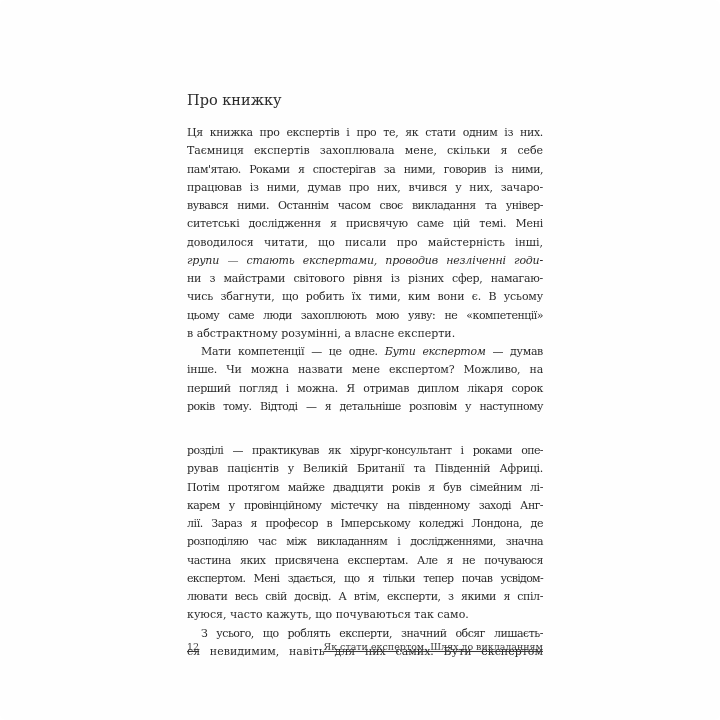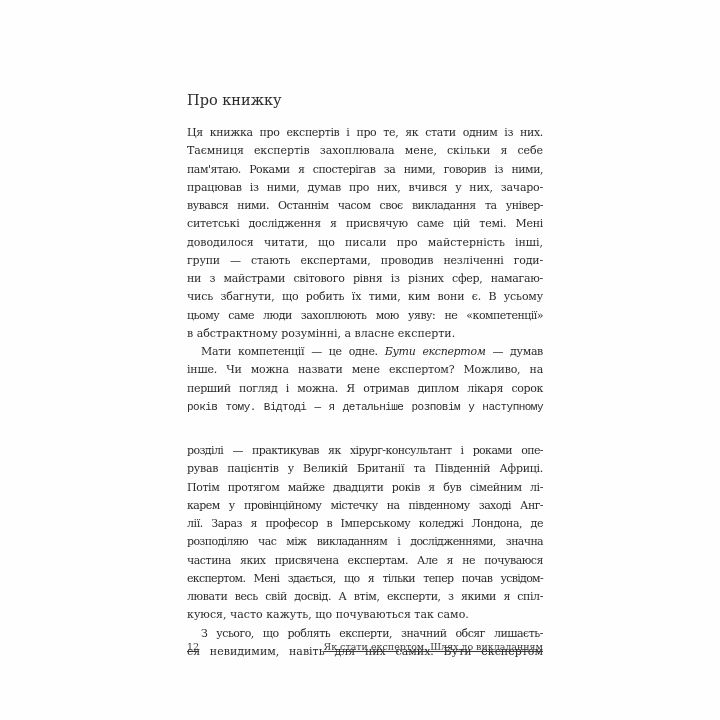--- a/index.html
+++ b/index.html
@@ -21,29 +21,29 @@
 <div class="page">
   <div class="title">Про книжку</div>
   <div class="body" id="body">
       <div class="line" style="letter-spacing: -0.370257px;">Ця книжка про експертів і про те, як стати одним із них.</div>
       <div class="line" style="letter-spacing: -0.0643382px;">Таємниця експертів захоплювала мене, скільки я себе</div>
       <div class="line" style="letter-spacing: -0.487165px;">пам'ятаю. Роками я спостерігав за ними, говорив із ними,</div>
       <div class="line" style="letter-spacing: -0.211227px;">працював із ними, думав про них, вчився у них, зачаро-</div>
       <div class="line" style="letter-spacing: -0.499148px;">вувався ними. Останнім часом своє викладання та універ-</div>
       <div class="line" style="letter-spacing: -0.254422px;">ситетські дослідження я присвячую саме цій темі. Мені</div>
       <div class="line" style="letter-spacing: -0.0242034px;">доводилося читати, що писали про майстерність інші,</div>
-      <div class="line" style="letter-spacing: -0.204026px;">групи — стають експертами, проводив незліченні годи-</div>
+      <div class="line" style="letter-spacing: -0.204026px; font-style: italic;">групи — стають експертами, проводив незліченні годи-</div>
       <div class="line" style="letter-spacing: -0.306534px;">ни з майстрами світового рівня із різних сфер, намагаю-</div>
       <div class="line" style="letter-spacing: -0.180556px;">чись збагнути, що робить їх тими, ким вони є. В усьому</div>
       <div class="line" style="letter-spacing: -0.516509px;">цьому саме люди захоплюють мою уяву: не «компетенції»</div>
       <div class="line last">в абстрактному розумінні, а власне експерти.</div>
       <div class="line indent" style="letter-spacing: -0.327168px;"><span>Мати компетенції — це одне. </span><span class="it">Бути експертом</span><span> — думав</span></div>
       <div class="line" style="letter-spacing: -0.216875px;">інше. Чи можна назвати мене експертом? Можливо, на</div>
       <div class="line" style="letter-spacing: -0.35607px;">перший погляд і можна. Я отримав диплом лікаря сорок</div>
-      <div class="line" style="letter-spacing: -0.532924px; font-family: Liberation Mono, monospace;">років тому. Відтоді — я детальніше розповім у наступному</div>
+      <div class="line" style="letter-spacing: -0.532924px;">років тому. Відтоді — я детальніше розповім у наступному</div>
       <div class="line" style="letter-spacing: -0.596217px; margin-top: 26px;">розділі — практикував як хірург-консультант і роками опе-</div>
       <div class="line" style="letter-spacing: -0.274148px;">рував пацієнтів у Великій Британії та Південній Африці.</div>
       <div class="line" style="letter-spacing: -0.418692px;">Потім протягом майже двадцяти років я був сімейним лі-</div>
       <div class="line" style="letter-spacing: -0.566964px;">карем у провінційному містечку на південному заході Анг-</div>
       <div class="line" style="letter-spacing: -0.421875px;">лії. Зараз я професор в Імперському коледжі Лондона, де</div>
       <div class="line" style="letter-spacing: -0.646412px;">розподіляю час між викладанням і дослідженнями, значна</div>
       <div class="line" style="letter-spacing: -0.480542px;">частина яких присвячена експертам. Але я не почуваюся</div>
       <div class="line" style="letter-spacing: -0.698276px;">експертом. Мені здається, що я тільки тепер почав усвідом-</div>
       <div class="line" style="letter-spacing: -0.39736px;">лювати весь свій досвід. А втім, експерти, з якими я спіл-</div>
       <div class="line last">куюся, часто кажуть, що почуваються так само.</div>

